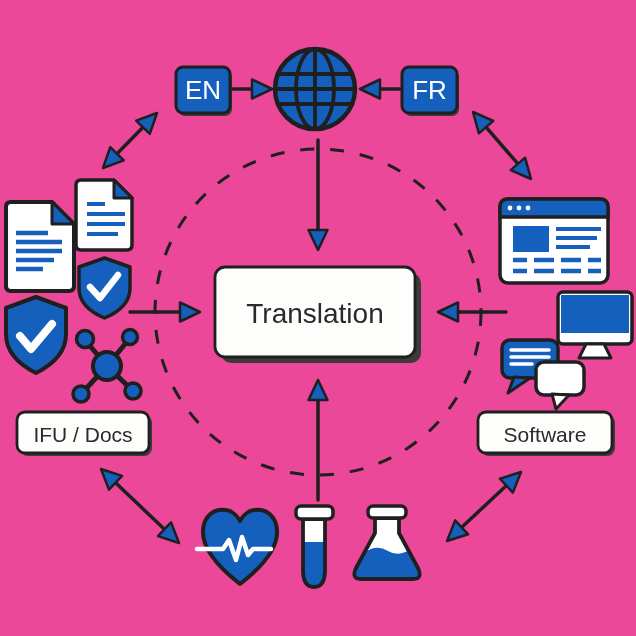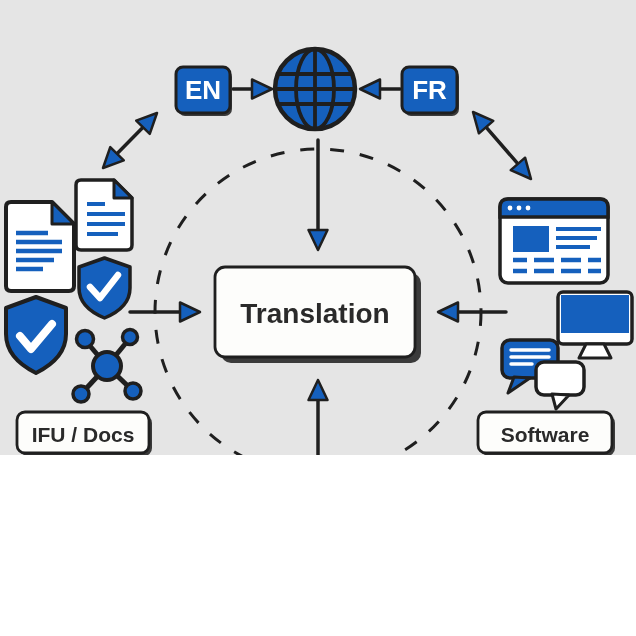--- a/index.html
+++ b/index.html
@@ -1,17 +1,17 @@
 <!DOCTYPE html>
 <html><head>
 <meta charset="utf-8">
 <style>
   html,body{margin:0;padding:0;}
   body{font-family:"Liberation Sans",sans-serif;}
-  .stage{position:relative;width:636px;height:455px;background:#e5e5e5;overflow:hidden;font-weight:bold;}
+  .stage{position:relative;width:636px;height:636px;background:#ec4899;overflow:hidden;}
   svg text{font-family:"Liberation Sans",sans-serif;}
   .center-label{font-size:28px;fill:#2A2A2A;}
   .lang-label{font-size:26px;fill:#FFFFFF;}
   .group-label{font-size:21px;fill:#2A2A2A;}
 </style>
 </head>
 <body>
 
 <div class="stage">
 <svg width="636" height="636" viewBox="0 0 636 636">

